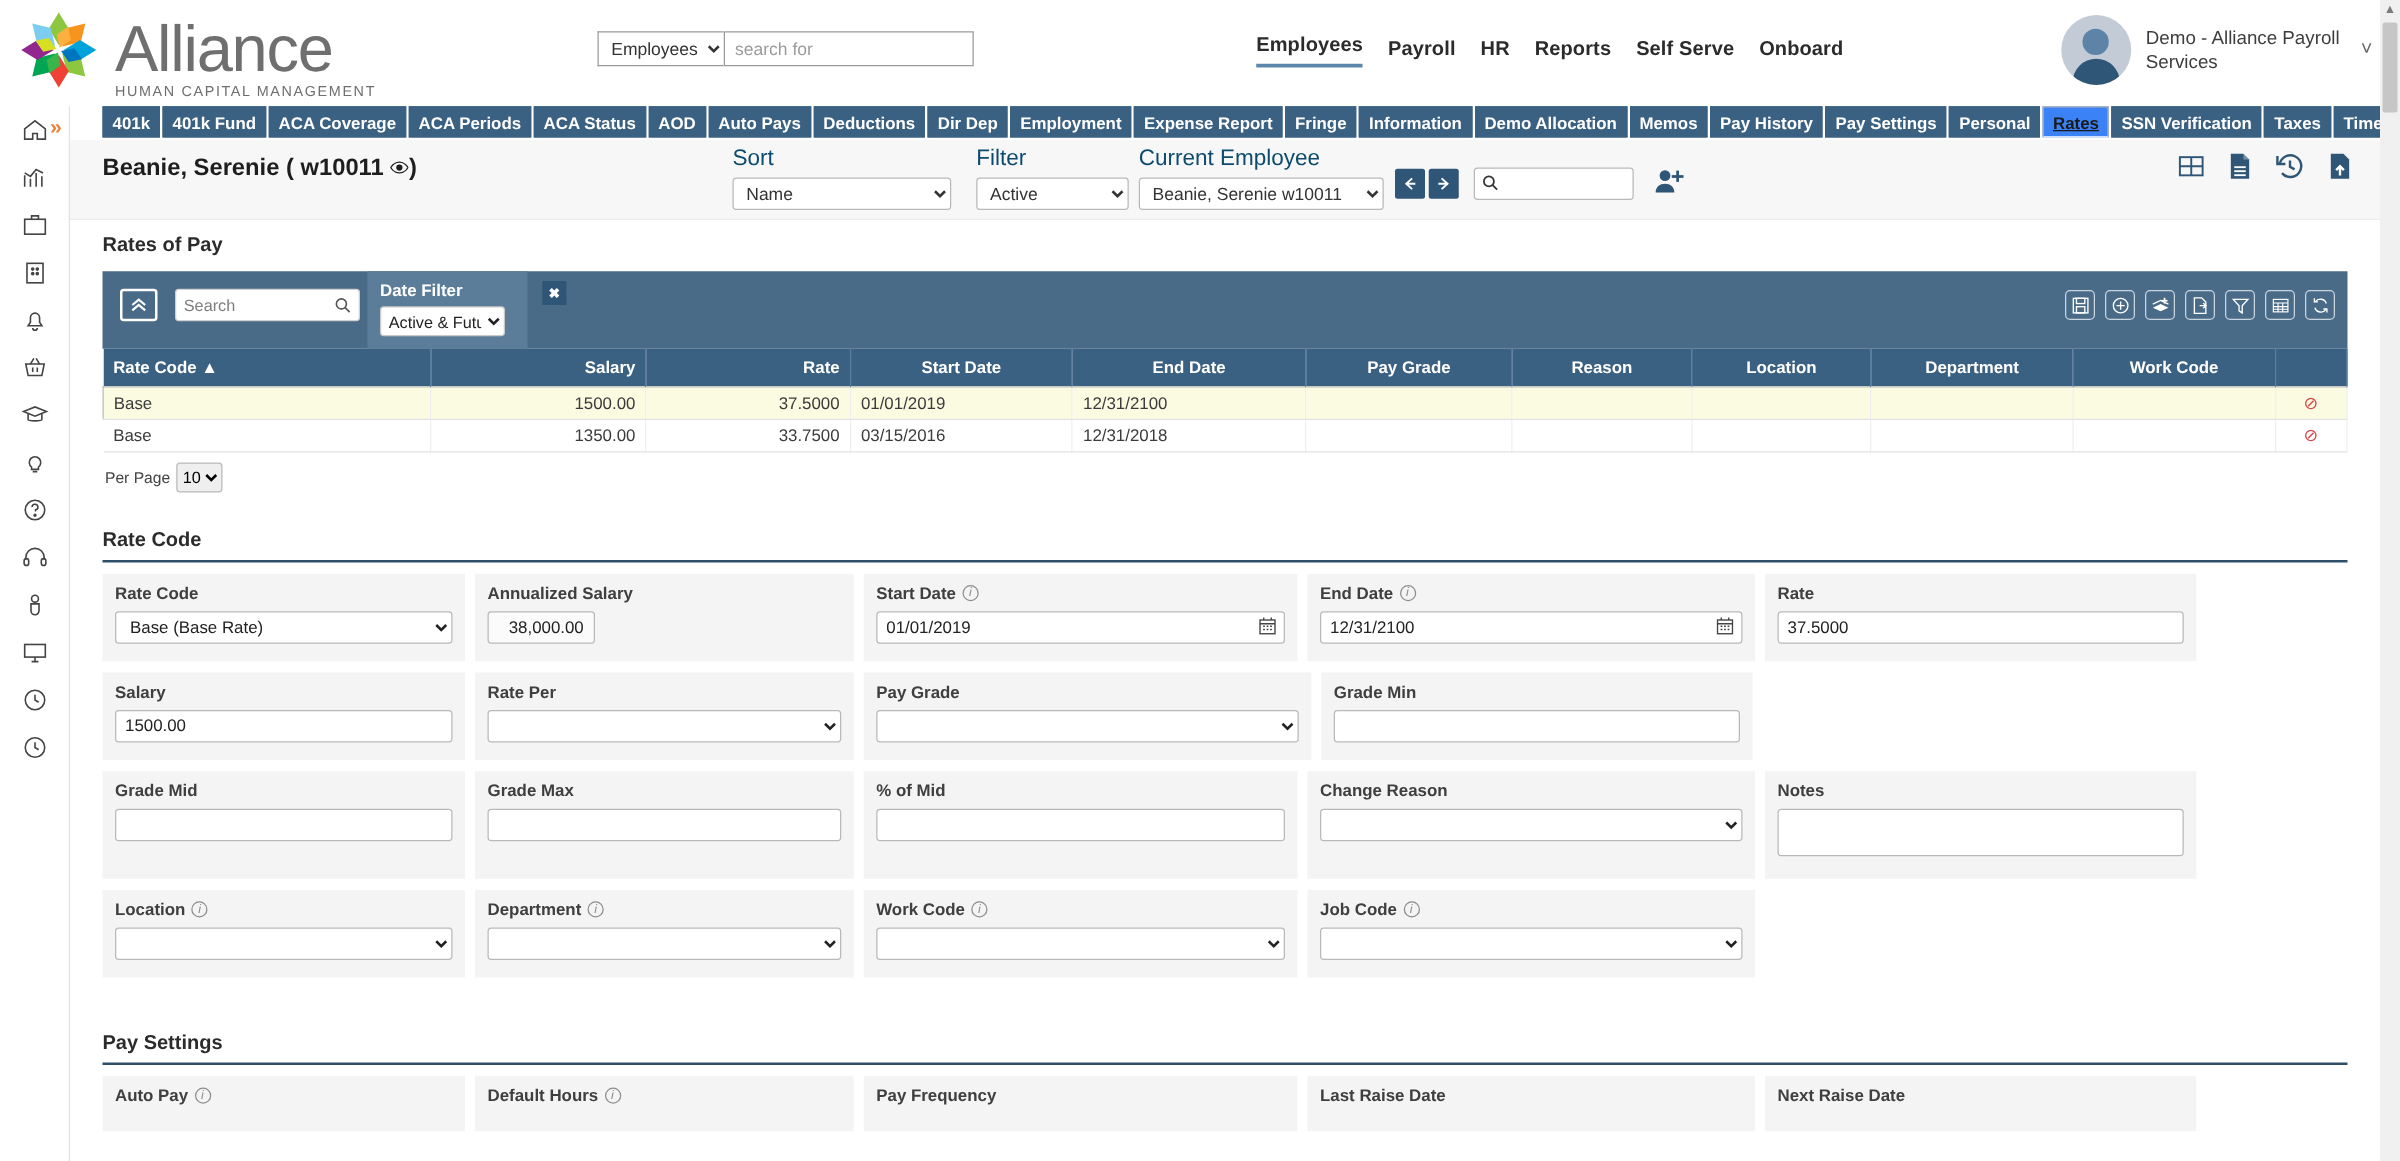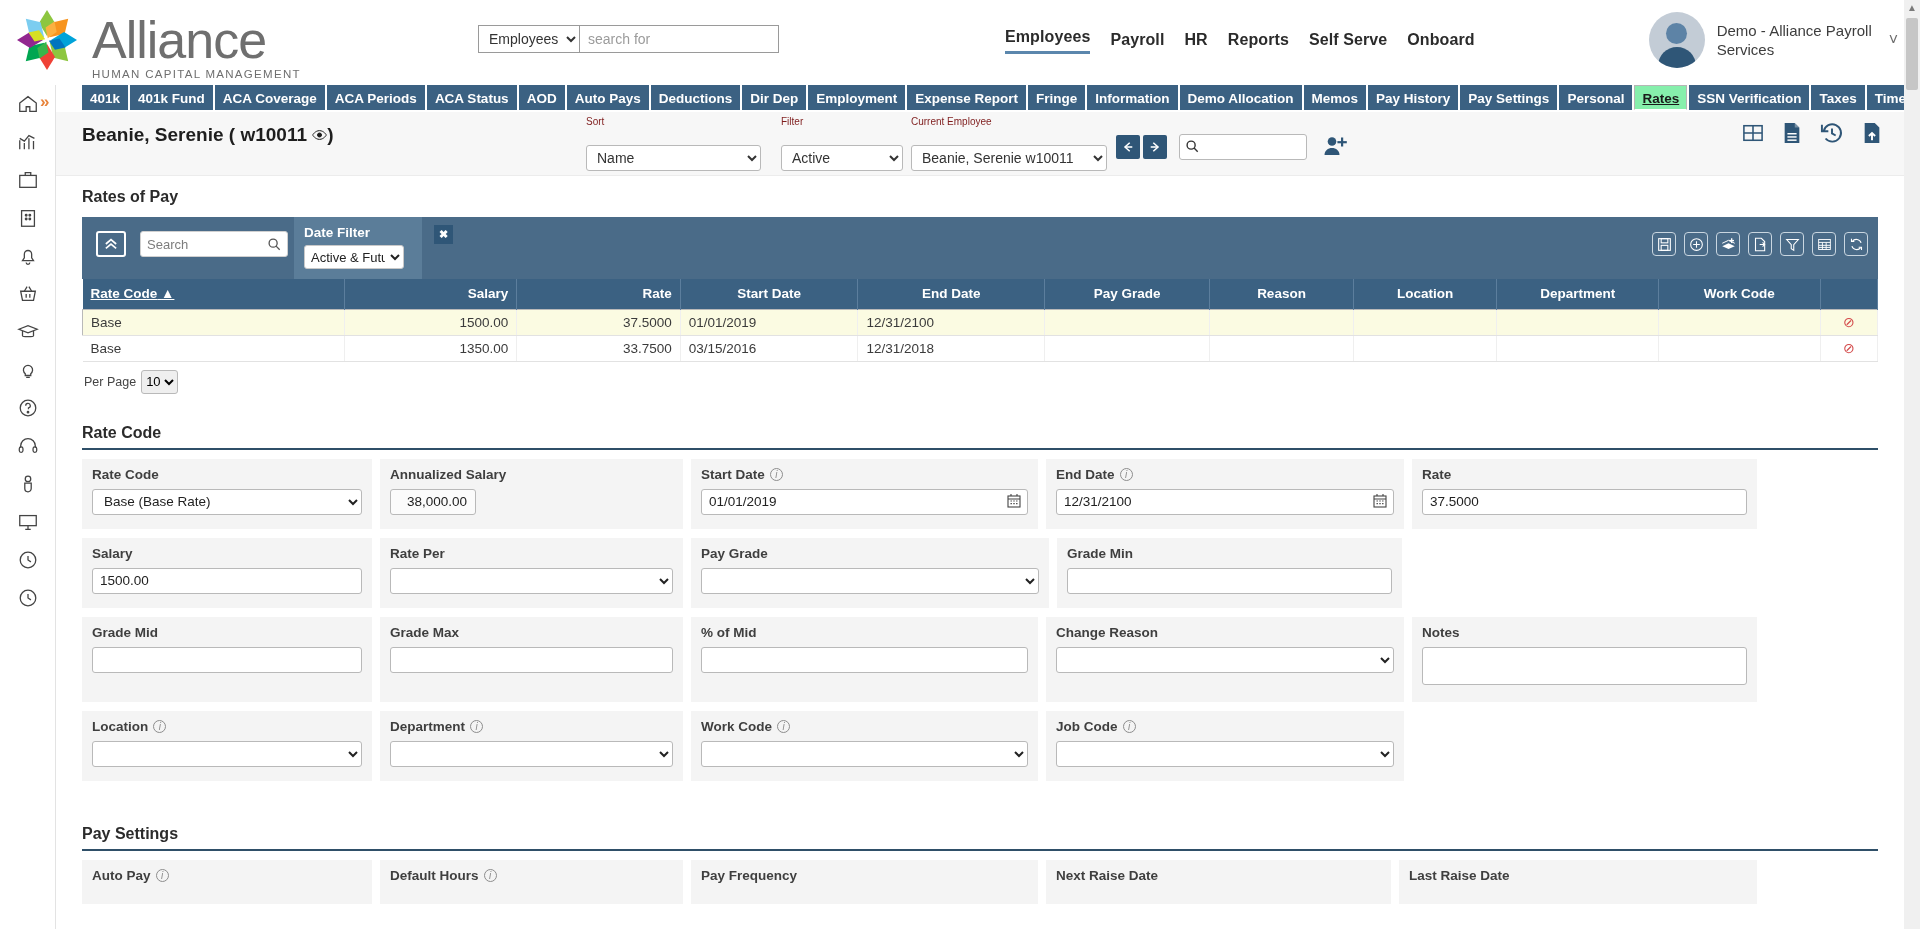--- a/index.html
+++ b/index.html
@@ -59,30 +59,30 @@
   
   .tabstrip {
     position:absolute; left:56px; top:85px; width:1856px; height:27px;
     background:#fff; display:flex; align-items:flex-start; padding-left:26px;
   }
   .tab {
     height:25px; line-height:25px; background:#3b6182; color:#fff;
     font-size:13.5px; font-weight:700; padding:0 7px; margin-right:2px;
     white-space:nowrap; cursor:pointer; border:1px solid #3b6182;
   }
-  .tab.active { background:#86efac; color:#1a1a1a; border:1px solid #b6b6b6; border-bottom-color:#fff;text-decoration:underline; }
+  .tab.active { background:#3b82f6; color:#1a1a1a; border:1px solid #b6b6b6; border-bottom-color:#fff;text-decoration:underline; }
 
   
   .content { position:absolute; left:56px; top:112px; width:1848px; height:817px; background:#fff; overflow:hidden;}
   .emp-bar { position:relative; height:64px; background:#f7f7f7; border-bottom:1px solid #ececec;}
   .emp-name { position:absolute; left:26px; top:12px; font-size:19px; font-weight:700; color:#1e1e1e;}
   .eye { display:inline-block; }
 
   .field-group { position:absolute; }
-  .fg-label { font-size:10px; color:#7f1d1d; margin-bottom:18px; }
+  .fg-label { font-size:18px; color:#0c4a6e; margin-bottom:5px; }
   .sel, .txt {
     height:26px; border:1px solid #b9b9b9; border-radius:3px; background:#fff;
     font-family:"Liberation Sans", sans-serif; font-size:14px; color:#333; padding:0 6px;
     outline:none;
   }
   .nav-arrow {
     width:24px; height:24px; background:#2f5677; color:#fff; display:inline-flex;
     align-items:center; justify-content:center; font-size:16px; cursor:pointer; border-radius:2px;
     margin-right:3px;
   }
@@ -125,21 +125,21 @@
     width:24px; height:24px; border:1px solid #c9d6e0; border-radius:4px;
     display:flex; align-items:center; justify-content:center; cursor:pointer;
   }
 
   
   table.grid { width:100%; border-collapse:collapse; table-layout:fixed; }
   table.grid th {
     background:#3b6182; color:#fff; font-size:13.5px; font-weight:700; height:30px;
     border-right:1px solid #5c7e9d; padding:0 8px; text-align:center;
   }
-  table.grid th.left { text-align:left;text-decoration:underline; }
+  table.grid th.left { text-align:left; }
   table.grid th.right { text-align:right; }
   table.grid td {
     height:26px; font-size:13.5px; color:#3b3b3b; padding:0 8px;
     border-bottom:1px solid #e2e2e2; border-right:1px solid #efefef;
   }
   table.grid tr.sel td { background:#fbfbe2; }
   td.right { text-align:right; }
   td.ctr { text-align:center; }
   .delx { color:#d34a4a; font-size:14px; cursor:pointer; }
 
@@ -770,25 +770,25 @@
           </div>
           <div class="fcell" style="width:303px;">
             <div class="flabel">
               <span>Default Hours</span>
               <span class="info-i">i</span>
             </div>
           </div>
           <div class="fcell" style="width:347px;">
             <div class="flabel">Pay Frequency</div>
           </div>
+          <div class="fcell" style="width:358px;">
+            <div class="flabel">Last Raise Date</div>
+          </div>
           <div class="fcell" style="width:345px;">
             <div class="flabel">Next Raise Date</div>
-          </div>
-          <div class="fcell" style="width:358px;">
-            <div class="flabel">Last Raise Date</div>
           </div>
         </div>
       </div>
     </div>
   </div>
 
   <div class="vscroll">
     <div class="arrow-up">▲</div>
     <div class="thumb"></div>
   </div>

